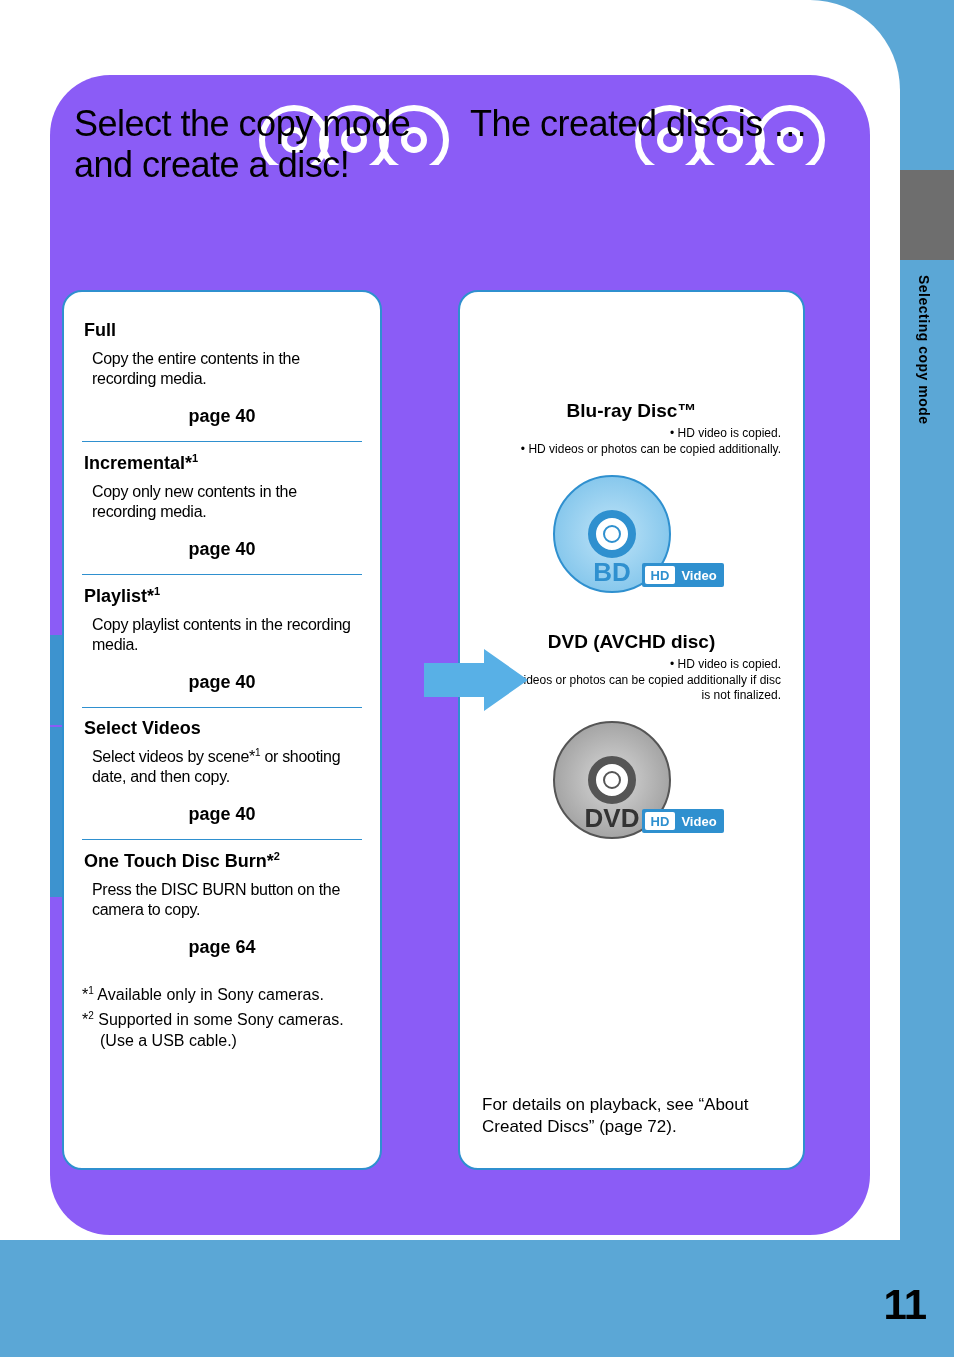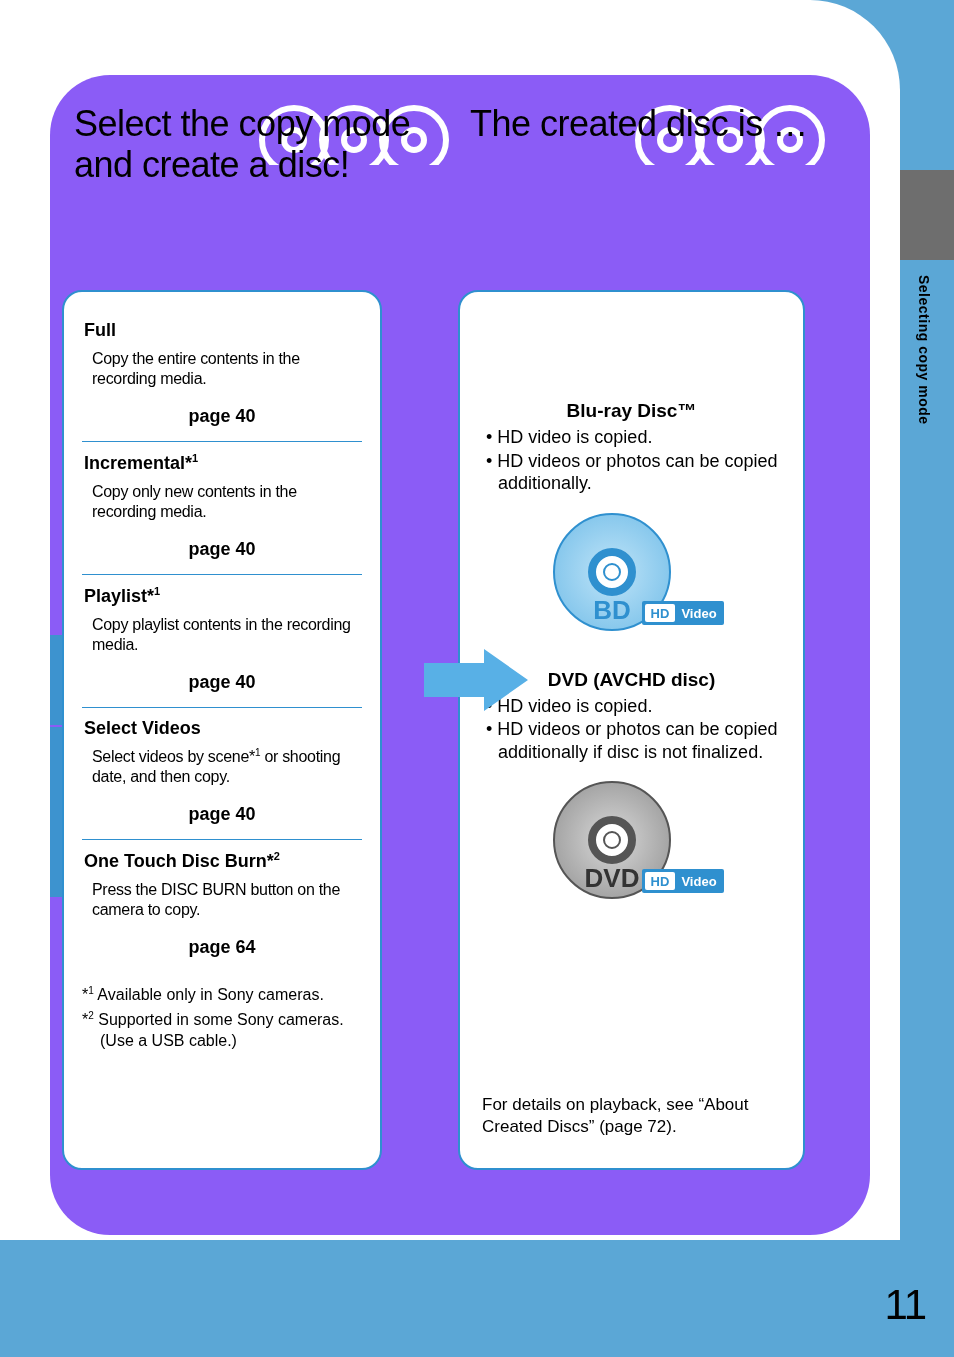--- a/index.html
+++ b/index.html
@@ -59,21 +59,21 @@
     color: #000;
     writing-mode: vertical-rl;
     text-orientation: mixed;
     letter-spacing: 0.5px;
   }
   .page-number {
     position: absolute;
     right: 28px;
     bottom: 28px;
     font-size: 42px;
-    font-weight: normal;
+    font-weight: bold;
     color: #000;
     letter-spacing: -1px;
     margin-top: 48px;
   }
   
   .col {
     position: absolute;
     top: 20px;
     width: 380px;
   }
@@ -192,24 +192,25 @@
   .footnotes sup { font-size: 10px; }
   
   .disc-sec { margin-bottom: 28px; }
   .disc-title {
     text-align: center;
     font-weight: bold;
     font-size: 19px;
     margin: 0 0 4px 0;
   }
   .disc-bullets {
-    font-size: 18px;
+    font-size: 12px;
     line-height: 1.25;
     margin: 0 0 12px 0;
     padding: 0 0 0 4px;
+    text-align: right;
   }
   .disc-bullets li { list-style: none; padding-left: 12px; text-indent: -12px; margin-bottom: 1px;}
   .disc-bullets li::before { content: "• "; }
   .disc-graphic { text-align: center; margin: 6px 0 6px 0; }
   .bottom-note {
     position: absolute;
     bottom: 30px;
     left: 22px;
     right: 22px;
     font-size: 17px;

